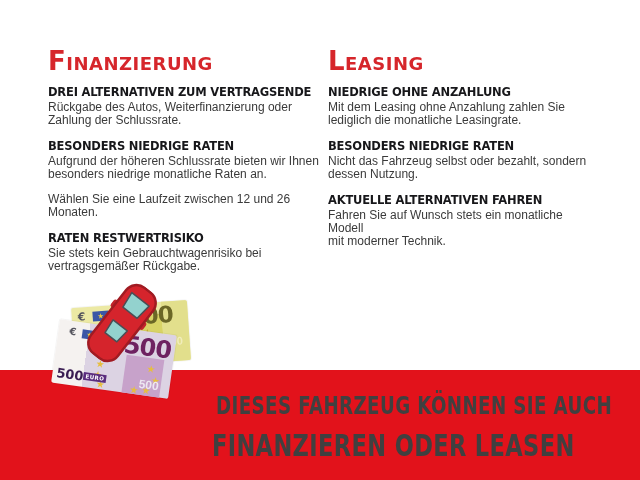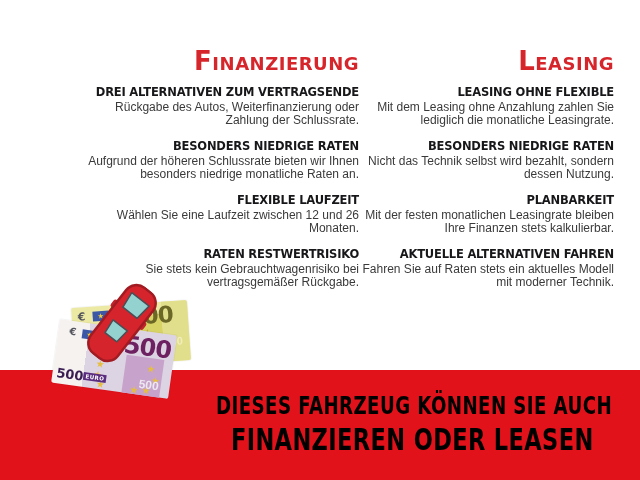--- a/index.html
+++ b/index.html
@@ -5,22 +5,22 @@
   html,body{margin:0;padding:0;}
   body{
     width:640px;height:480px;position:relative;overflow:hidden;
     background:#ffffff;
     font-family:"Liberation Sans", sans-serif;
   }
   .page{position:absolute;inset:0;}
 
   
   .col{position:absolute;top:46px;}
-  .col-left{left:65px;width:294px;text-align:right;}
-  .col-right{left:348px;width:266px;text-align:right;}
+  .col-left{left:48px;width:294px;}
+  .col-right{left:328px;width:266px;}
   h1.col-title{
     margin:0 0 9px 0;
     font-family:"DejaVu Sans", sans-serif;
     font-variant:small-caps;
     font-weight:bold;
     font-size:26px;line-height:30px;
     letter-spacing:.5px;
     color:#D6262B;
   }
   .section{margin:0 0 12px 0;}
@@ -39,30 +39,30 @@
     white-space:pre-line;
   }
 
   
   .red-band{
     position:absolute;left:0;top:370px;width:640px;height:110px;
     background:#E2121B;z-index:1;
   }
   .banner-text{
     position:absolute;right:28px;top:392px;z-index:5;
-    text-align:center;color:#000000;
+    text-align:left;color:#404040;
     font-family:"DejaVu Sans", sans-serif;font-weight:bold;
   }
   .banner-line1{
     display:inline-block;
     font-size:24px;line-height:28px;letter-spacing:.5px;
     transform:scaleX(.76);transform-origin:right center;
   }
   .banner-line2{
-    display:block;margin-top:4px;
+    display:block;margin-top:10px;
   }
   .banner-line2 span{
     display:inline-block;
     font-size:30px;line-height:32px;letter-spacing:.5px;
     transform:scaleX(.75);transform-origin:right center;
   }
 
   
   .illustration{position:absolute;inset:0;pointer-events:none;}
   .note{position:absolute;border-radius:2px;box-shadow:0 0 0 1px rgba(0,0,0,.04);}
@@ -142,51 +142,45 @@
       <h2>DREI ALTERNATIVEN ZUM VERTRAGSENDE</h2>
       <p>Rückgabe des Autos, Weiterfinanzierung oder
 Zahlung der Schlussrate.</p>
     </div>
     <div class="section">
       <h2>BESONDERS NIEDRIGE RATEN</h2>
       <p>Aufgrund der höheren Schlussrate bieten wir Ihnen
 besonders niedrige monatliche Raten an.</p>
     </div>
     <div class="section">
-      <h2>FLEXIBLE LAUFZEIT</h2>
       <p>Wählen Sie eine Laufzeit zwischen 12 und 26 Monaten.</p>
     </div>
     <div class="section">
       <h2>RATEN RESTWERTRISIKO</h2>
       <p>Sie stets kein Gebrauchtwagenrisiko bei
 vertragsgemäßer Rückgabe.</p>
     </div>
   </section>
 
   <section class="col col-right">
     <h1 class="col-title">Leasing</h1>
 
     <div class="section">
-      <h2>LEASING OHNE FLEXIBLE</h2>
+      <h2>NIEDRIGE OHNE ANZAHLUNG</h2>
       <p>Mit dem Leasing ohne Anzahlung zahlen Sie
 lediglich die monatliche Leasingrate.</p>
     </div>
     <div class="section">
       <h2>BESONDERS NIEDRIGE RATEN</h2>
-      <p>Nicht das Technik selbst wird bezahlt, sondern
+      <p>Nicht das Fahrzeug selbst oder bezahlt, sondern
 dessen Nutzung.</p>
     </div>
     <div class="section">
-      <h2>PLANBARKEIT</h2>
-      <p>Mit der festen monatlichen Leasingrate bleiben
-Ihre Finanzen stets kalkulierbar.</p>
-    </div>
-    <div class="section">
       <h2>AKTUELLE ALTERNATIVEN FAHREN</h2>
-      <p>Fahren Sie auf Raten stets ein aktuelles Modell
+      <p>Fahren Sie auf Wunsch stets ein monatliche Modell
 mit moderner Technik.</p>
     </div>
   </section>
 
   <div class="red-band"></div>
 
   <div class="illustration">
 
     <div class="note note-200">
       <span class="euro-symbol">€</span>

